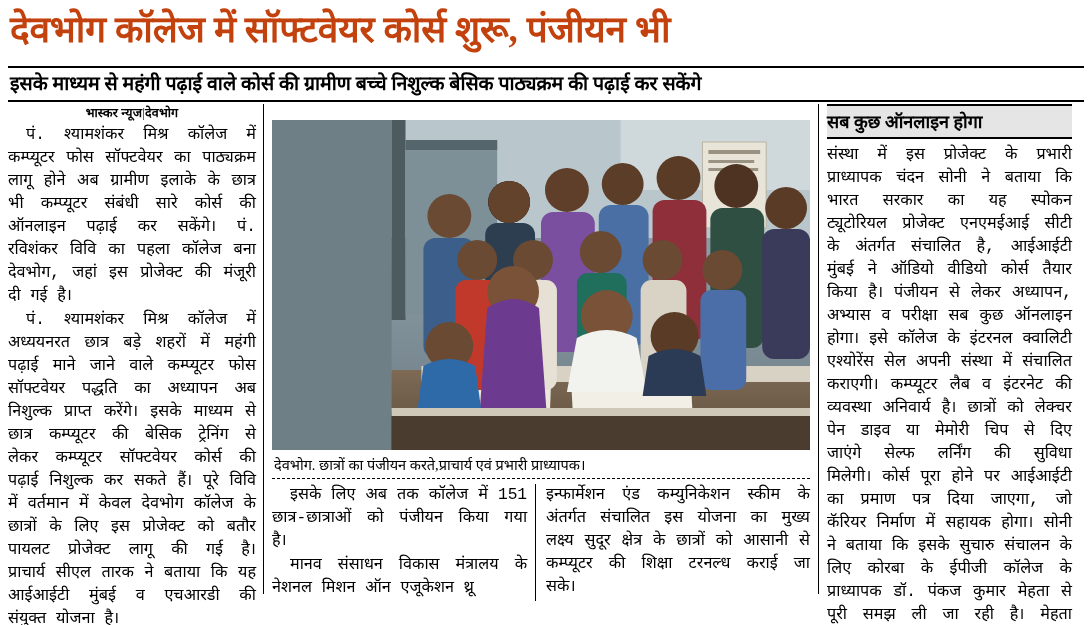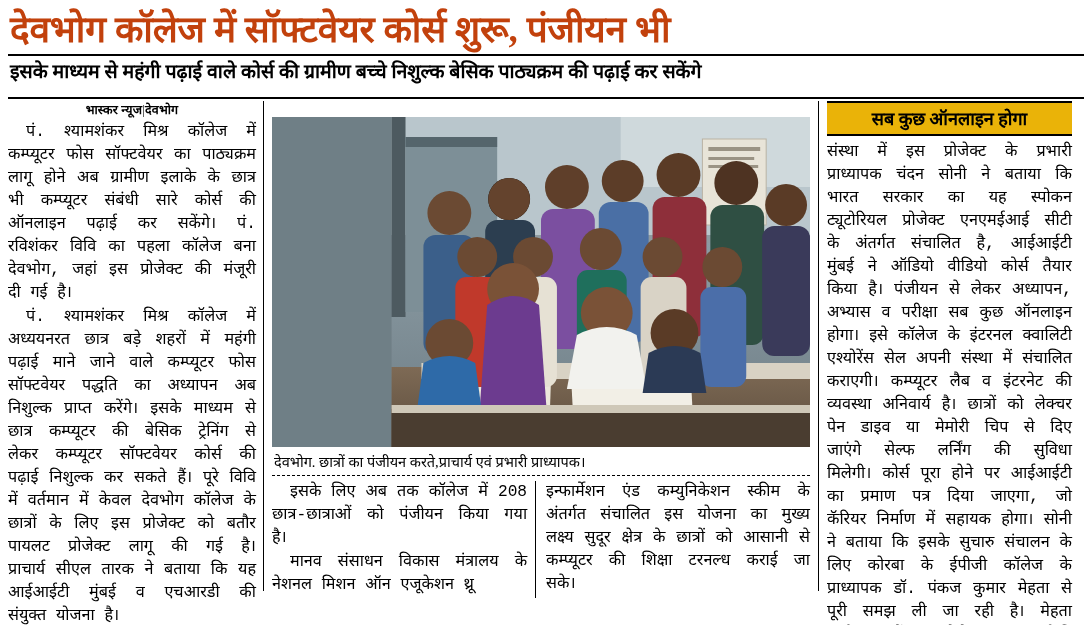--- a/index.html
+++ b/index.html
@@ -29,24 +29,24 @@
     font-family: "Liberation Serif", serif;
     font-weight: bold;
     font-size: 37px;
     line-height: 1.18;
     letter-spacing: -0.2px;
     padding: 4px 2px 2px 2px;
     color: #c2410c;
   }
 
   .subhead-bar {
-    margin-top: 0;
+    margin-top: 12px;
     border-top: 2px solid #000;
     border-bottom: 2px solid #000;
-    padding: 4px 2px 14px 2px;
+    padding: 4px 2px 5px 2px;
   }
   .subhead {
     font-family: "Liberation Serif", serif;
     font-weight: bold;
     font-size: 19.5px;
     line-height: 1.2;
   }
 
   
   .body-area {
@@ -118,24 +118,23 @@
   .mid-cols .mc {
     width: 50%;
   }
   .mid-cols .mc:first-child {
     padding-right: 8px;
     border-right: 1px solid #000;
   }
 
   
   .right-title {
-    background: #eab308;
+    background: #e5e5e5;
     border-top: 2px solid #000;
     border-bottom: 2px solid #000;
-    text-align: center;
     font-family: "Liberation Serif", serif;
     font-weight: bold;
     font-size: 18px;
     padding: 3px 0 4px 0;
     margin-bottom: 5px;
   }
 </style>
 </head>
 <body>
 
@@ -248,21 +247,21 @@
 
           <rect x="120" y="292" width="420" height="38" fill="#4a3d30"></rect>
           <rect x="120" y="288" width="420" height="8" fill="#cfc8b8"></rect>
         </svg>
       </div>
 
       <div class="caption">देवभोग. छात्रों का पंजीयन करते,प्राचार्य एवं प्रभारी प्राध्यापक।</div>
 
       <div class="mid-cols">
         <div class="mc">
-          <p class="para indent">इसके लिए अब तक कॉलेज में 208 छात्र-छात्राओं को पंजीयन किया गया है।</p>
+          <p class="para indent">इसके लिए अब तक कॉलेज में 151 छात्र-छात्राओं को पंजीयन किया गया है।</p>
           <p class="para indent">मानव संसाधन विकास मंत्रालय के नेशनल मिशन ऑन एजूकेशन थ्रू</p>
         </div>
         <div class="mc">
           <p class="para">इन्फार्मेशन एंड कम्युनिकेशन स्कीम के अंतर्गत संचालित इस योजना का मुख्य लक्ष्य सुदूर क्षेत्र के छात्रों को आसानी से कम्प्यूटर की शिक्षा टरनल्ध कराई जा सके।</p>
         </div>
       </div>
     </div>
 
     <div class="col-right">
       <div class="right-title">सब कुछ ऑनलाइन होगा</div>

